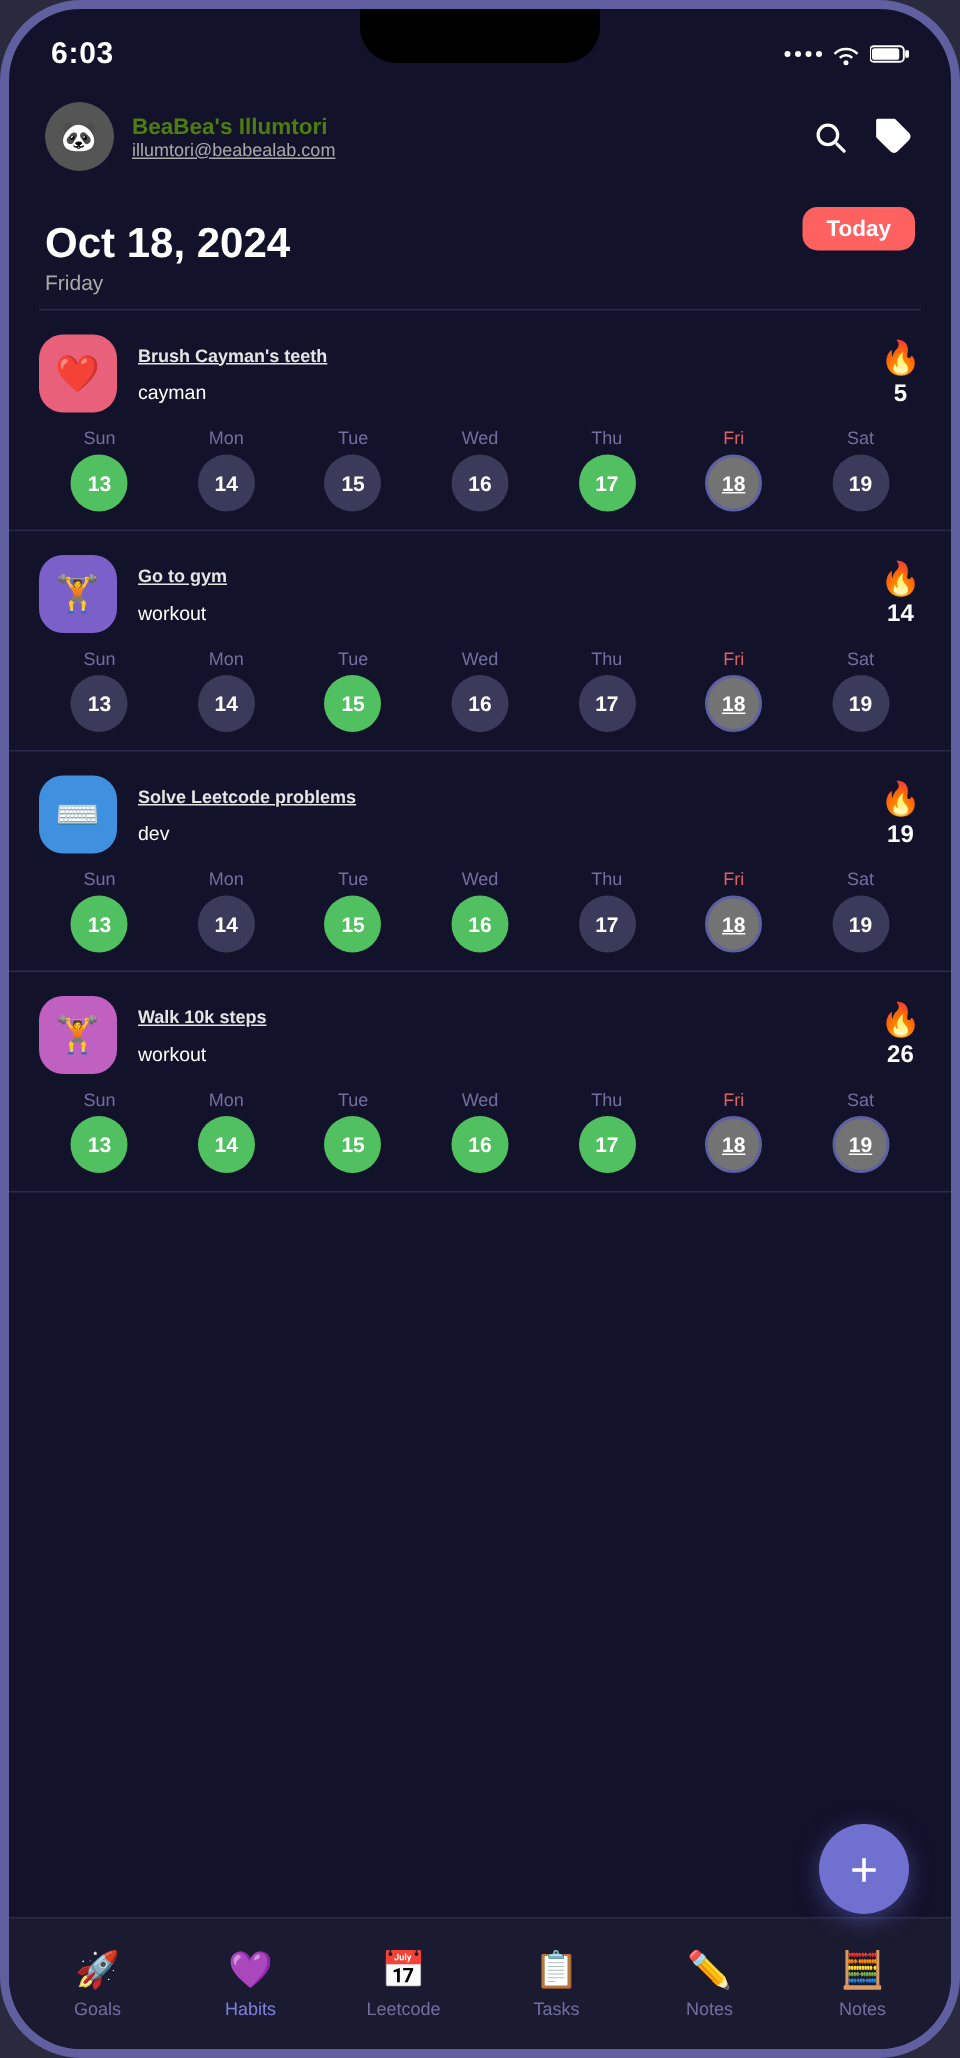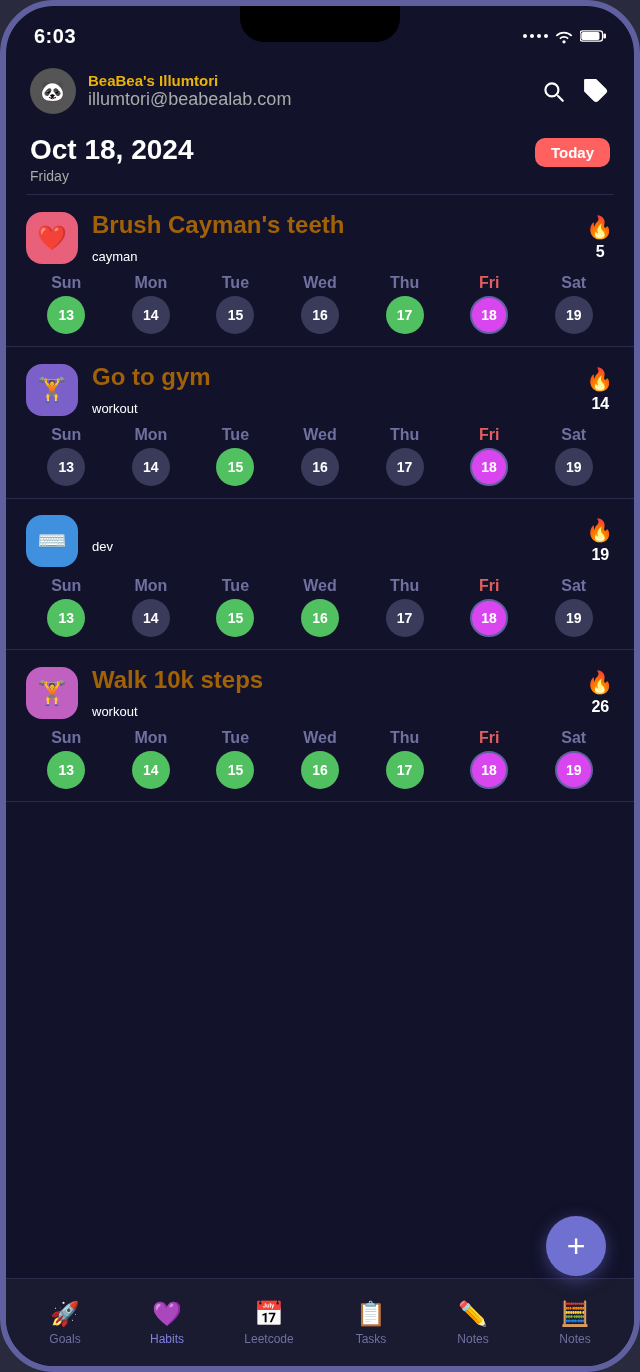--- a/index.html
+++ b/index.html
@@ -78,44 +78,46 @@
       background: #555;
       overflow: hidden;
       display: flex;
       align-items: center;
       justify-content: center;
       font-size: 20px;
     }
     .user-info .username {
       font-size: 15px;
       font-weight: 600;
-      color: #eab308;
+      color: #4d7c0f;
     }
     .user-info .email {
-      font-size: 18px;
+      font-size: 12px;
       color: #aaa;
+      text-decoration: underline;
     }
     .header-actions {
       display: flex;
       gap: 16px;
       align-items: center;
     }
     .header-actions svg { fill: #fff; }
 
     .date-section {
       padding: 8px 24px 10px;
       display: flex;
       align-items: flex-start;
       justify-content: space-between;
       flex-shrink: 0;
     }
     .date-left .date-text {
       font-size: 28px;
       font-weight: 700;
       color: #fff;
+      margin-top: 12px;
     }
     .date-left .day-text {
       font-size: 14px;
       color: #aaa;
       margin-top: 2px;
     }
     .today-btn {
       background: #ff6060;
       color: #fff;
       border: none;
@@ -165,23 +167,24 @@
       justify-content: center;
       font-size: 24px;
       flex-shrink: 0;
     }
     .habit-icon.pink { background: #e8607a; }
     .habit-icon.purple { background: #7a60c8; }
     .habit-icon.blue { background: #4090e0; }
     .habit-icon.pink2 { background: #c060c0; }
 
     .habit-title {
-      font-size: 24px;
+      font-size: 12px;
       font-weight: 700;
-      color: #a16207;
+      color: #e5e5e5;
+      text-decoration: underline;
     }
     .habit-tag {
       font-size: 13px;
       font-weight: 500;
       color: #ffffff;
       margin-top: 10px;
     }
     .habit-streak {
       display: flex;
       flex-direction: column;
@@ -201,39 +204,39 @@
       gap: 4px;
       margin-top: 4px;
     }
     .day-col {
       display: flex;
       flex-direction: column;
       align-items: center;
       gap: 4px;
     }
     .day-label {
-      font-size: 16px;
+      font-size: 12px;
       color: #7070a0;
-      font-weight: 700;
+      font-weight: 400;
     }
     .day-label.today { color: #e06060; }
     .day-circle {
       width: 38px;
       height: 38px;
       border-radius: 50%;
       display: flex;
       align-items: center;
       justify-content: center;
       font-size: 14px;
       font-weight: 600;
       color: #fff;
       background: #2a2a4a;
     }
     .day-circle.completed { background: #50c060; }
-    .day-circle.today-circle { background: #d946ef; border: 2px solid #6060a0; }
+    .day-circle.today-circle { background: #737373; border: 2px solid #6060a0; text-decoration: underline; }
     .day-circle.missed { background: #3a3a5a; }
 
     .fab {
       position: absolute;
       bottom: 90px;
       right: 28px;
       width: 60px;
       height: 60px;
       border-radius: 50%;
       background: #7070d0;
@@ -417,20 +420,21 @@
             <div class="day-label">Sat</div>
             <div class="day-circle missed">19</div>
           </div>
         </div>
       </div>
       <div class="habit-item">
         <div class="habit-header">
           <div class="habit-left">
             <div class="habit-icon blue">⌨️</div>
             <div>
+              <div class="habit-title">Solve Leetcode problems</div>
               <div class="habit-tag">dev</div>
             </div>
           </div>
           <div class="habit-streak">
             <div class="flame-icon">🔥</div>
             <div class="streak-count">19</div>
           </div>
         </div>
         <div class="week-row">
           <div class="day-col">

